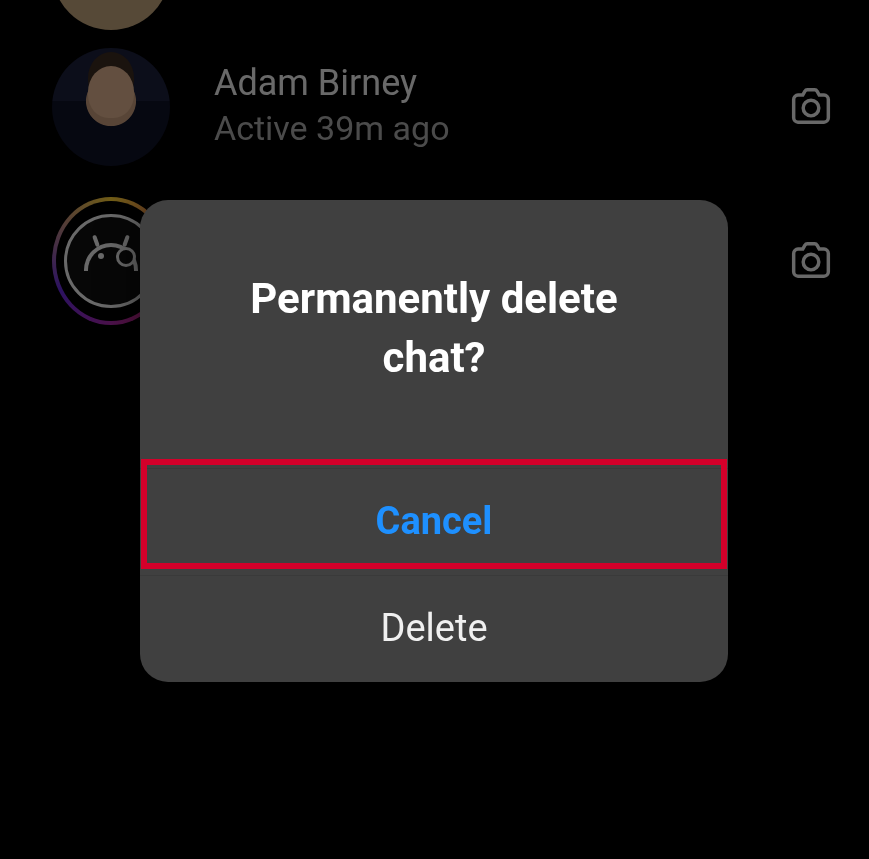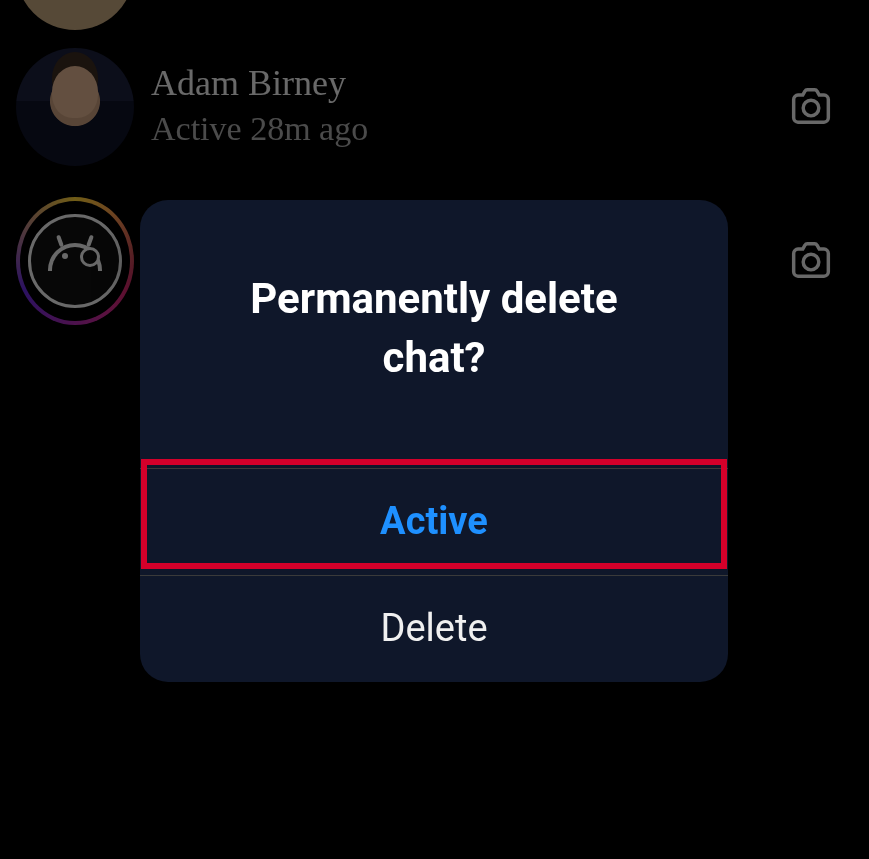--- a/index.html
+++ b/index.html
@@ -18,23 +18,22 @@
   .chat-list {
     position: absolute;
     inset: 0;
     background: #000;
     padding-top: 0;
   }
 
   .chat-row {
     display: flex;
     align-items: center;
-    padding: 18px 30px 18px 16px;
-    gap: 17px;
-    font-family: Liberation Serif, serif;
+    padding: 18px 30px 18px 52px;
+    gap: 44px;
   }
 
   .avatar {
     width: 118px;
     height: 118px;
     border-radius: 50%;
     flex: 0 0 auto;
     position: relative;
     background: #333;
     display: flex;
@@ -182,21 +181,21 @@
     inset: 0;
     background: rgba(0,0,0,0.55);
   }
 
   
   .modal {
     position: absolute;
     left: 140px;
     top: 200px;
     width: 588px;
-    background: #0f172a;
+    background: #404040;
     border-radius: 28px;
     overflow: hidden;
     box-shadow: 0 8px 40px rgba(0,0,0,0.6);
   }
 
   .modal-title {
     font-size: 42px;
     font-weight: 700;
     color: #fff;
     text-align: center;
@@ -242,21 +241,21 @@
 
   <div class="chat-row partial">
     <div class="avatar"></div>
     <div class="chat-text"></div>
   </div>
 
   <div class="chat-row">
     <div class="avatar adam"></div>
     <div class="chat-text">
       <div class="chat-name">Adam Birney</div>
-      <div class="chat-status">Active 28m ago</div>
+      <div class="chat-status">Active 39m ago</div>
     </div>
     <div class="camera-btn">
       <svg viewBox="0 0 24 24" fill="none" stroke="currentColor" stroke-width="1.6">
         <path d="M4 8.5C4 7.4 4.9 6.5 6 6.5h2.2l1-1.8c.2-.4.6-.7 1.1-.7h3.4c.5 0 .9.3 1.1.7l1 1.8H18c1.1 0 2 .9 2 2V17c0 1.1-.9 2-2 2H6c-1.1 0-2-.9-2-2V8.5Z"></path>
         <circle cx="12" cy="12.5" r="3.6"></circle>
       </svg>
     </div>
   </div>
 
   <div class="chat-row">
@@ -284,20 +283,20 @@
 
 </div>
 
 <div class="scrim"></div>
 
 <div class="modal">
   <div class="modal-title">Permanently delete chat?</div>
 
   <div class="modal-sep"></div>
 
-  <div class="modal-btn delete">Active</div>
+  <div class="modal-btn delete">Cancel</div>
 
   <div class="modal-sep"></div>
 
   <div class="modal-btn cancel">Delete</div>
 </div>
 
 <div class="highlight-box" style="left:141px; top:459px; width:586px; height:110px;"></div>
 
 </body></html>

